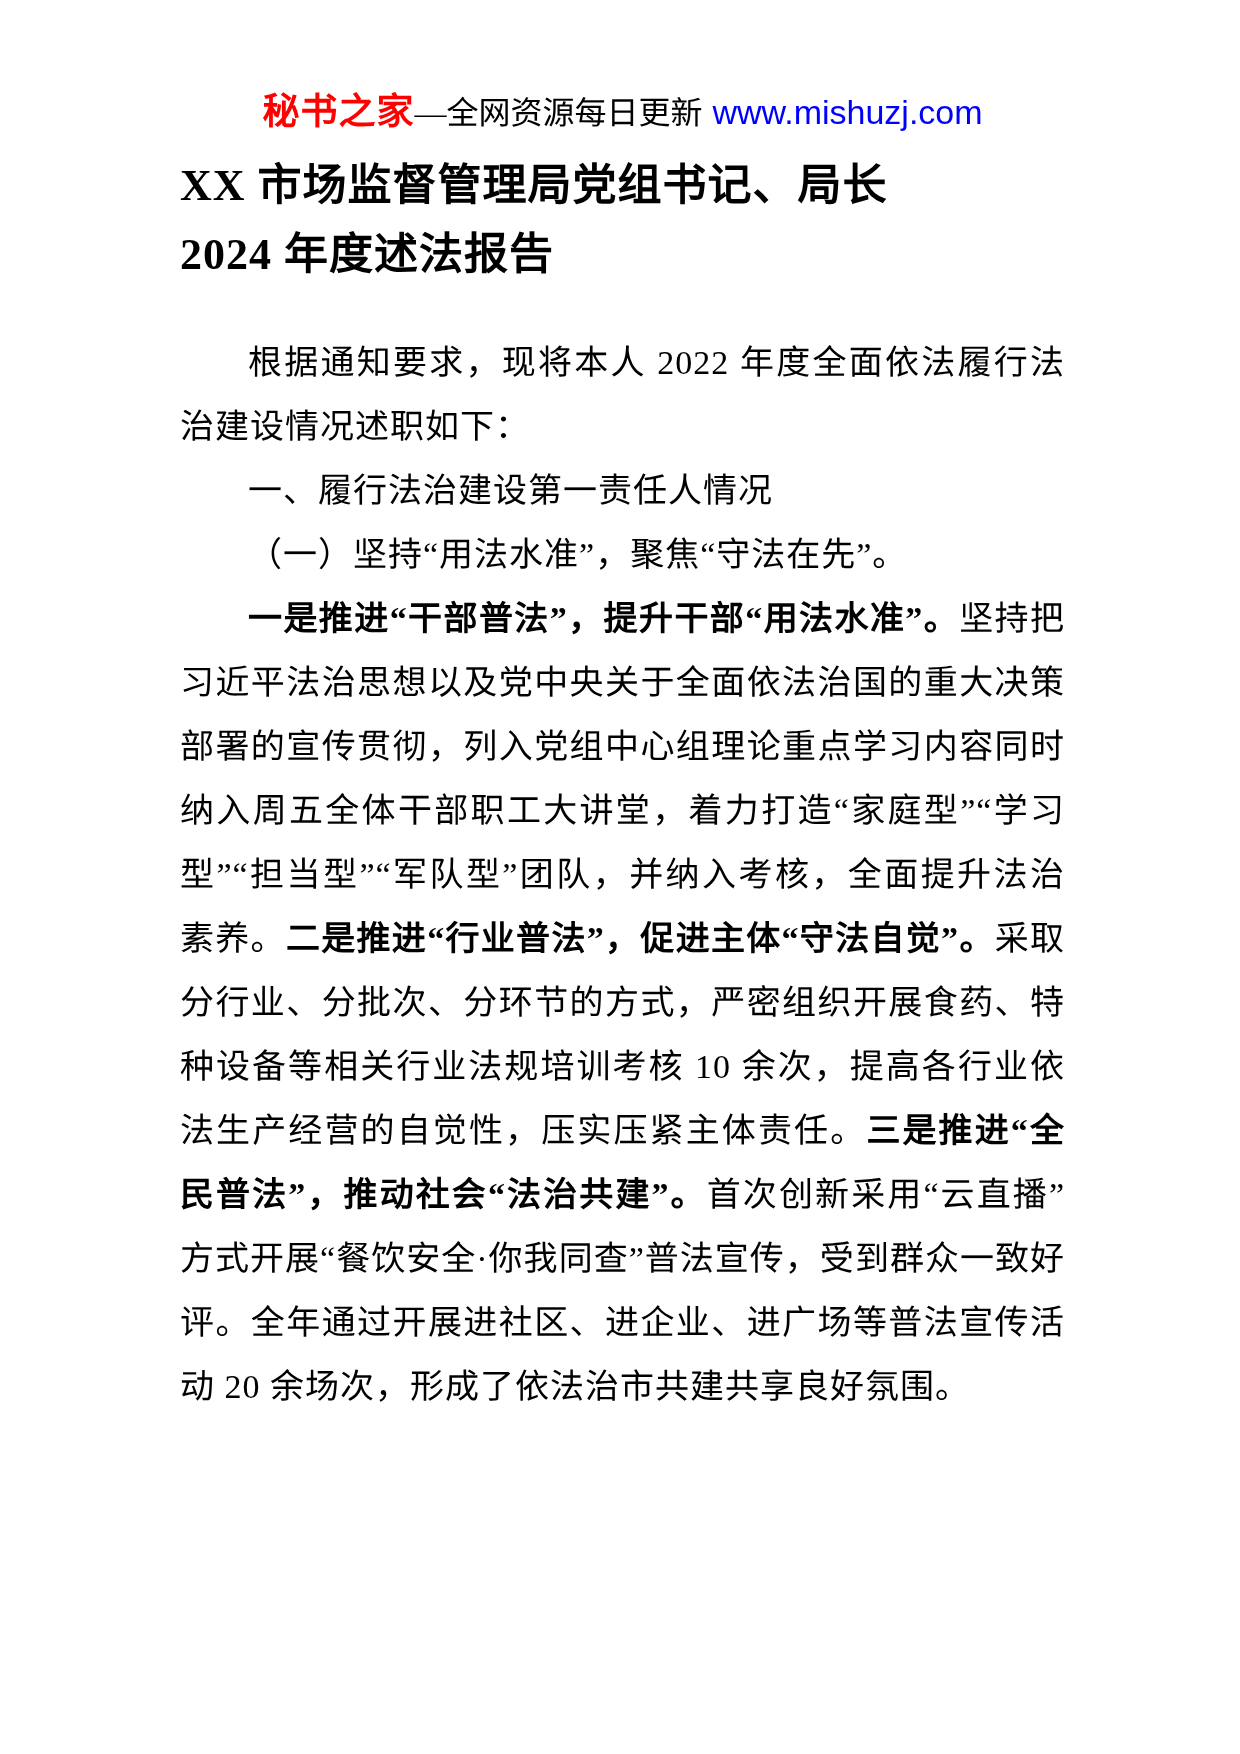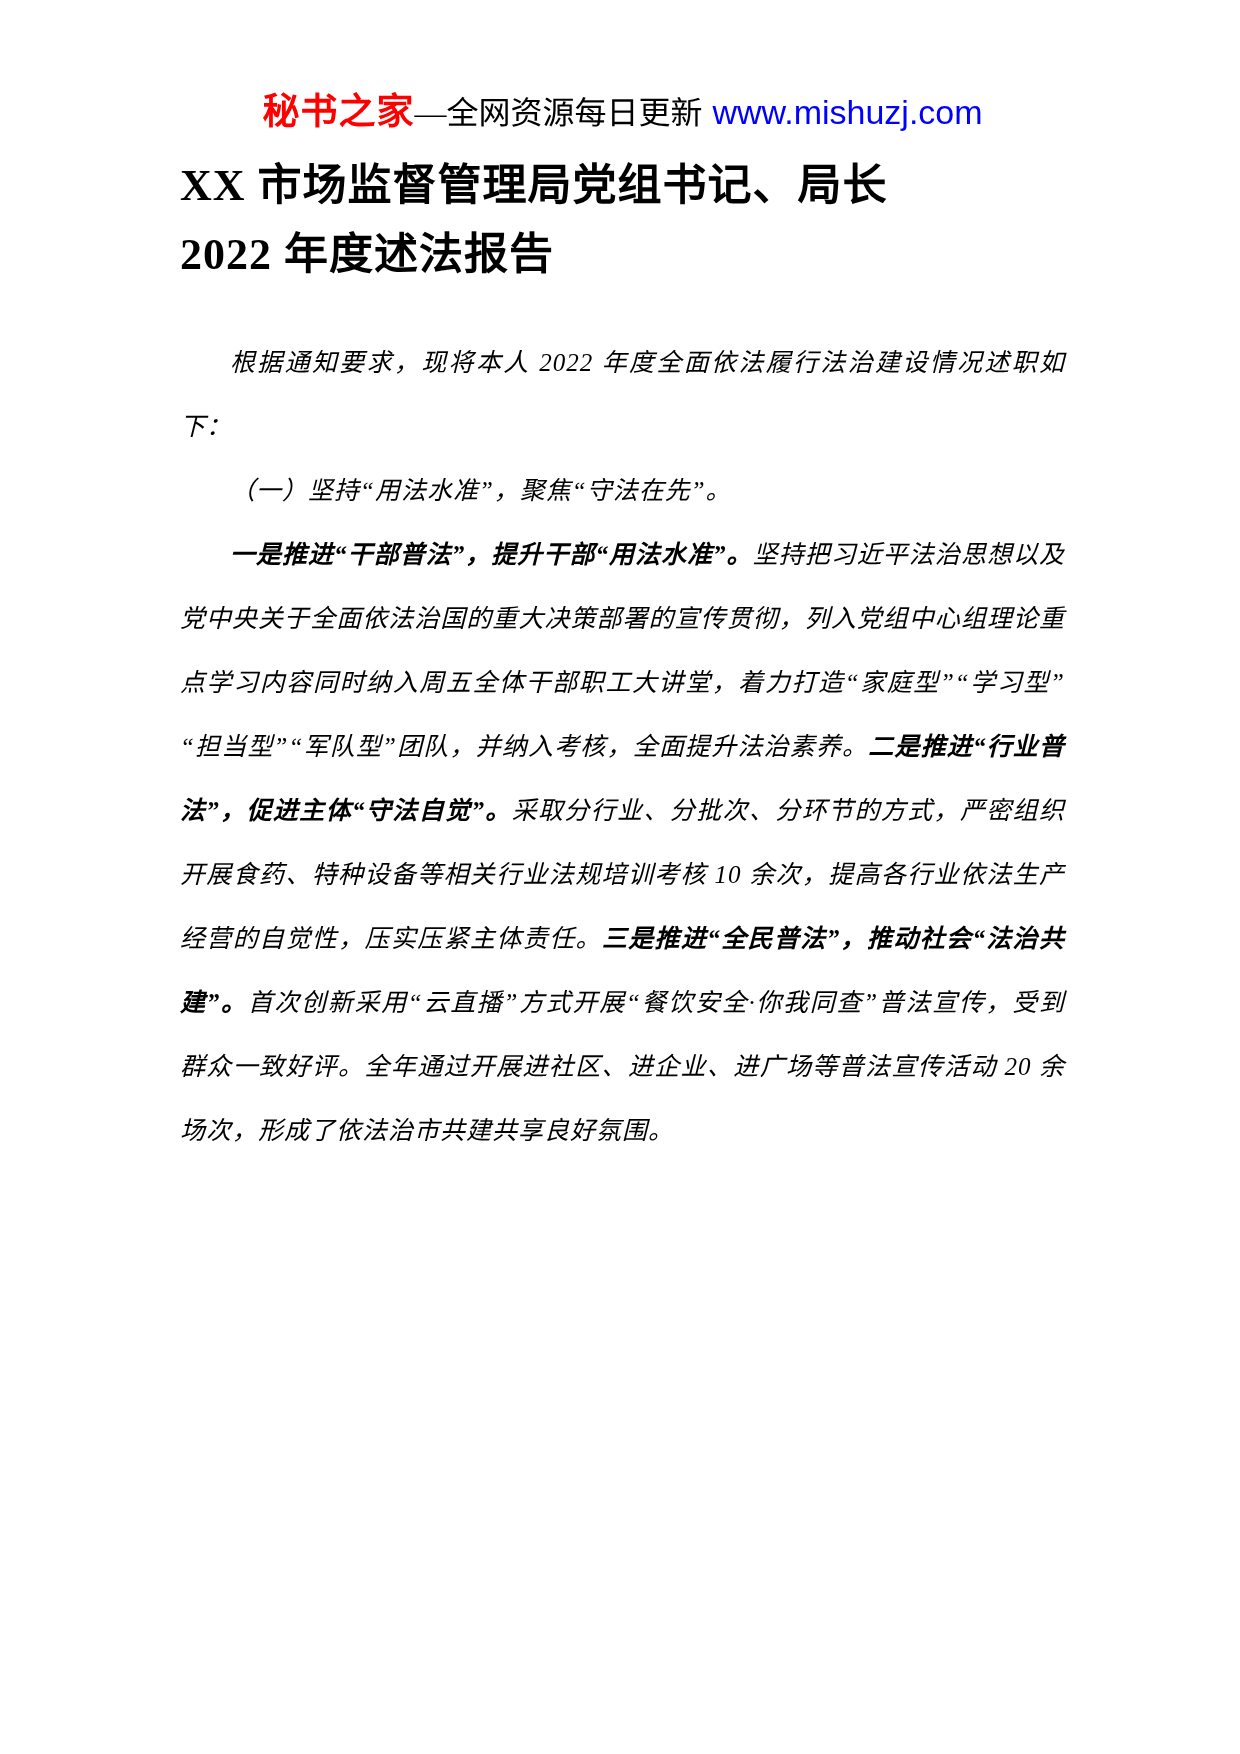--- a/index.html
+++ b/index.html
@@ -46,26 +46,25 @@
     margin: 16px 0 0 0;
     text-align: left;
     font-weight: bold;
     font-size: 44px;
     line-height: 69px;
     letter-spacing: 1px;
   }
   
   .doc-body {
     margin-top: 42px;
-    font-size: 25px;
+    font-size: 34px;
     line-height: 64px;
     letter-spacing: 1px;
     text-align: justify;
     text-justify: inter-ideograph;
-    font-style: italic;
   }
   .doc-body p.para {
     margin: 0;
     padding: 0;
     text-indent: 2em;
   }
   .doc-body span.bold {
     font-weight: bold;
   }
 </style>
@@ -73,22 +72,23 @@
 <body>
 
 <div class="page" style="background: rgb(255, 255, 255); color: rgb(0, 0, 0);">
 
   <div class="site-header">
     <span class="site-name" style="color: rgb(255, 0, 0);">秘书之家</span><span class="site-tagline">—全网资源每日更新</span><a class="site-url" style="color: rgb(0, 0, 255);">www.mishuzj.com</a>
   </div>
 
   <h1 class="doc-title">
     <span>XX 市场监督管理局党组书记、局长</span><br>
-    <span>2022 年度述法报告</span>
+    <span>2024 年度述法报告</span>
   </h1>
 
   <div class="doc-body">
       <p class="para"><span>根据通知要求，现将本人 2022 年度全面依法履行法治建设情况述职如下：</span></p>
+      <p class="para"><span>一、履行法治建设第一责任人情况</span></p>
       <p class="para"><span>（一）坚持“用法水准”，聚焦“守法在先”。</span></p>
       <p class="para"><span class="bold">一是推进“干部普法”，提升干部“用法水准”。</span><span>坚持把习近平法治思想以及党中央关于全面依法治国的重大决策部署的宣传贯彻，列入党组中心组理论重点学习内容同时纳入周五全体干部职工大讲堂，着力打造“家庭型”“学习型”“担当型”“军队型”团队，并纳入考核，全面提升法治素养。</span><span class="bold">二是推进“行业普法”，促进主体“守法自觉”。</span><span>采取分行业、分批次、分环节的方式，严密组织开展食药、特种设备等相关行业法规培训考核 10 余次，提高各行业依法生产经营的自觉性，压实压紧主体责任。</span><span class="bold">三是推进“全民普法”，推动社会“法治共建”。</span><span>首次创新采用“云直播”方式开展“餐饮安全·你我同查”普法宣传，受到群众一致好评。全年通过开展进社区、进企业、进广场等普法宣传活动 20 余场次，形成了依法治市共建共享良好氛围。</span></p>
     </div>
 
 </div>
 
 </body></html>

